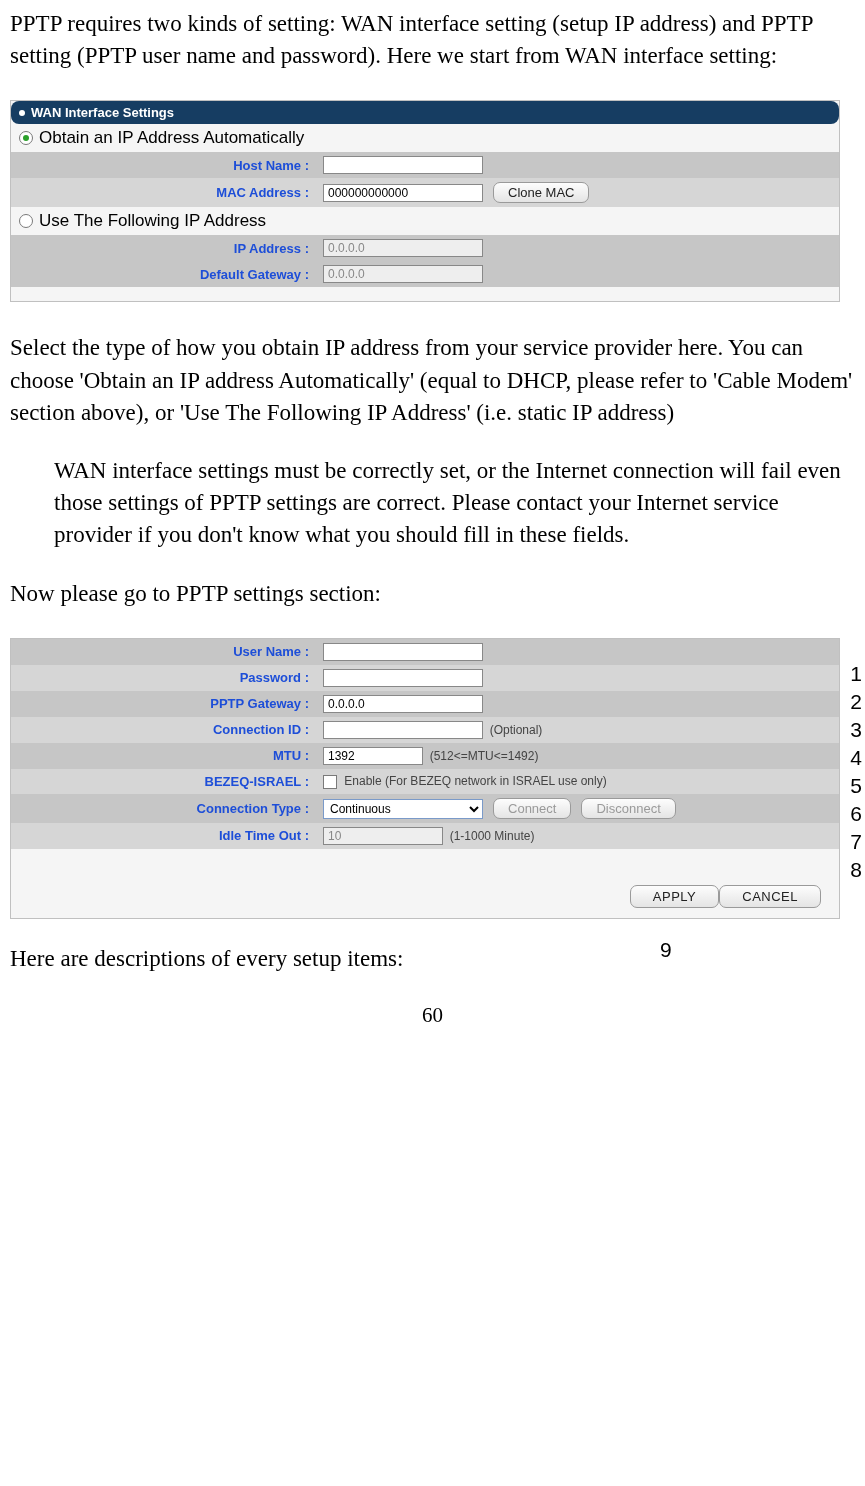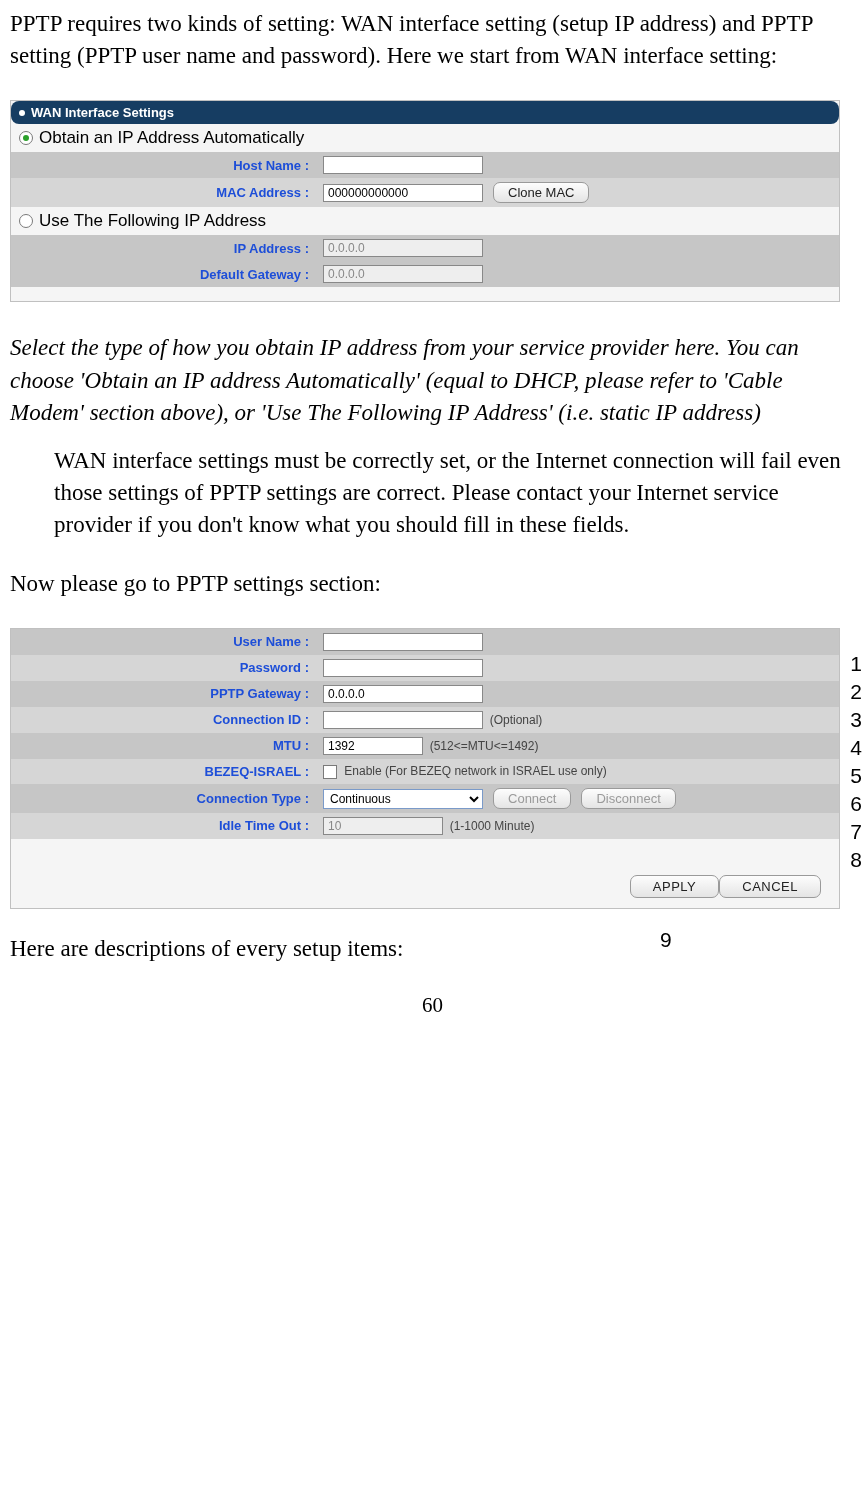--- a/index.html
+++ b/index.html
@@ -7,21 +7,21 @@
     font-size: 23px;
     margin: 0;
     padding: 8px 10px 40px 10px;
     background: #fff;
     color: #000;
     width: 865px;
     box-sizing: border-box;
   }
   .body-text { line-height: 1.4; }
   .p1 { margin-bottom: 28px; }
-  .p2 { margin-top: 30px; margin-bottom: 16px; font-style: italic; }
+  .p2 { margin-top: 30px; margin-bottom: 26px; }
   .p3 { margin-bottom: 26px; margin-left: 44px; }
   .p4 { margin-bottom: 28px; }
   .p5 { margin-top: 24px; margin-bottom: 6px; }
   .pagenum { text-align: center; font-size: 21px; margin-top: 28px; }
 
   
   .panel {
     border: 1px solid #c0c0c0;
     background: #f5f5f5;
     font-family: Arial, Helvetica, sans-serif;

